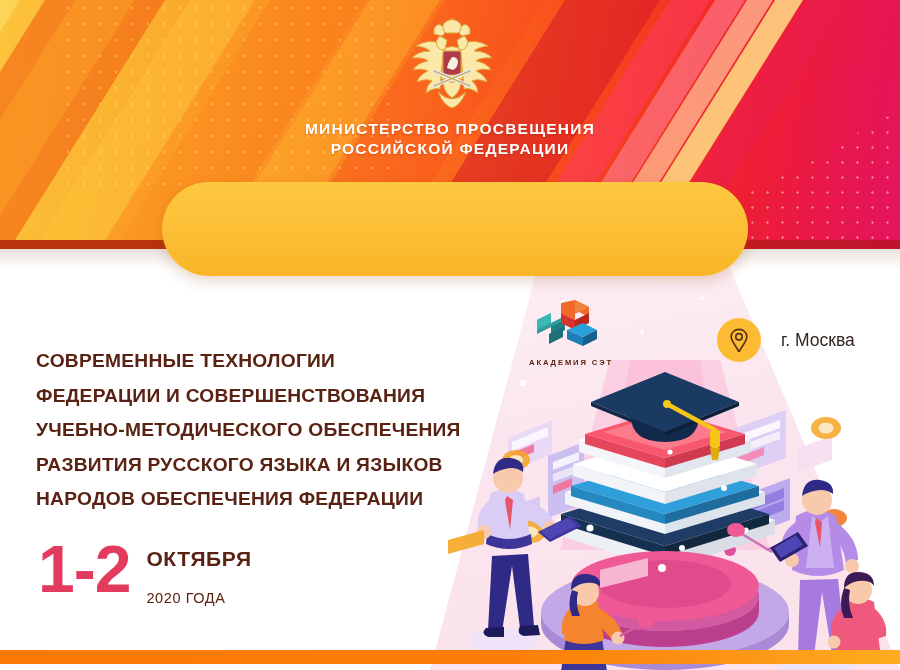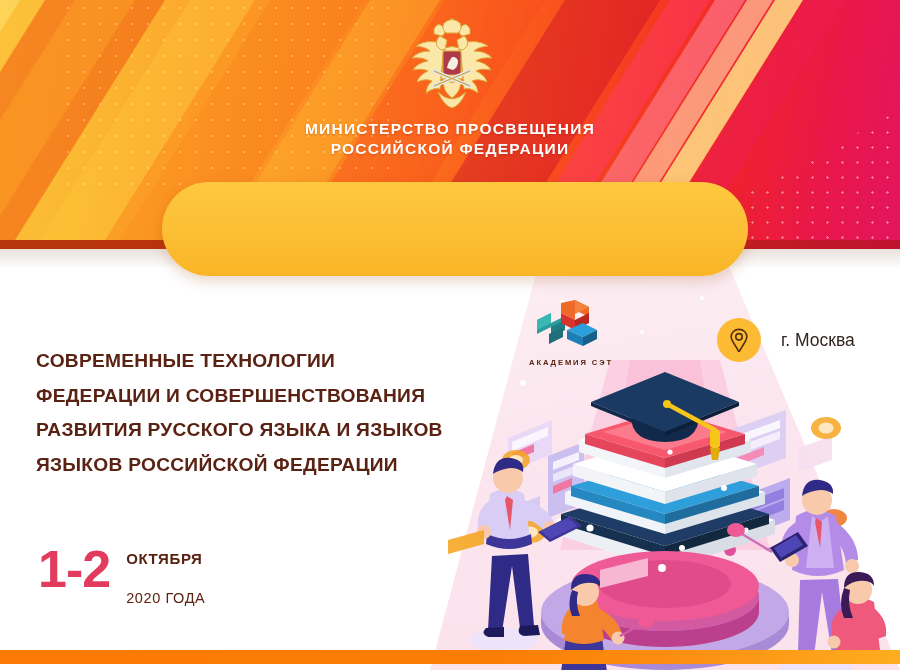--- a/index.html
+++ b/index.html
@@ -108,26 +108,26 @@
   .main-title div {
     color:#5a2212; font-weight:bold;
     font-size:19.2px; letter-spacing:.25px;
     line-height:34.5px; white-space:nowrap;
   }
 
   
   .date-wrap { position:absolute; left:38px; top:540px; z-index:10;
                display:flex; align-items:flex-start; }
   .date-big {
-    color:#e23b5d; font-weight:bold; font-size:52px;
+    color:#e23b5d; font-weight:bold; font-size:66px;
     line-height:58px; letter-spacing:-1px;
   }
   .date-right { margin-left:16px; padding-top:7px; }
   .date-month {
-    color:#5a2212; font-weight:bold; font-size:15px;
+    color:#5a2212; font-weight:bold; font-size:21px;
     letter-spacing:.6px; line-height:24px;
   }
   .date-year {
     color:#5a2212; font-size:14.5px; letter-spacing:.6px;
     line-height:22px; margin-top:16px;
   }
 
   
   .setlogo { position:absolute; left:521px; top:296px; width:100px; z-index:11;
              text-align:center; }
@@ -470,22 +470,23 @@
 
     </svg>
   </div>
 
   <div class="banner">
   </div>
 
   <div class="main-title">
     <div>СОВРЕМЕННЫЕ ТЕХНОЛОГИИ</div>
     <div>ФЕДЕРАЦИИ И СОВЕРШЕНСТВОВАНИЯ</div>
+    <div>УЧЕБНО-МЕТОДИЧЕСКОГО ОБЕСПЕЧЕНИЯ</div>
     <div>РАЗВИТИЯ РУССКОГО ЯЗЫКА И ЯЗЫКОВ</div>
-    <div>ЯЗЫКОВ РОССИЙСКОЙ ФЕДЕРАЦИИ</div>
+    <div>НАРОДОВ ОБЕСПЕЧЕНИЯ ФЕДЕРАЦИИ</div>
   </div>
 
   <div class="date-wrap">
     <div class="date-big">1-2</div>
     <div class="date-right">
       <div class="date-month">ОКТЯБРЯ</div>
       <div class="date-year">2020 ГОДА</div>
     </div>
   </div>
 

